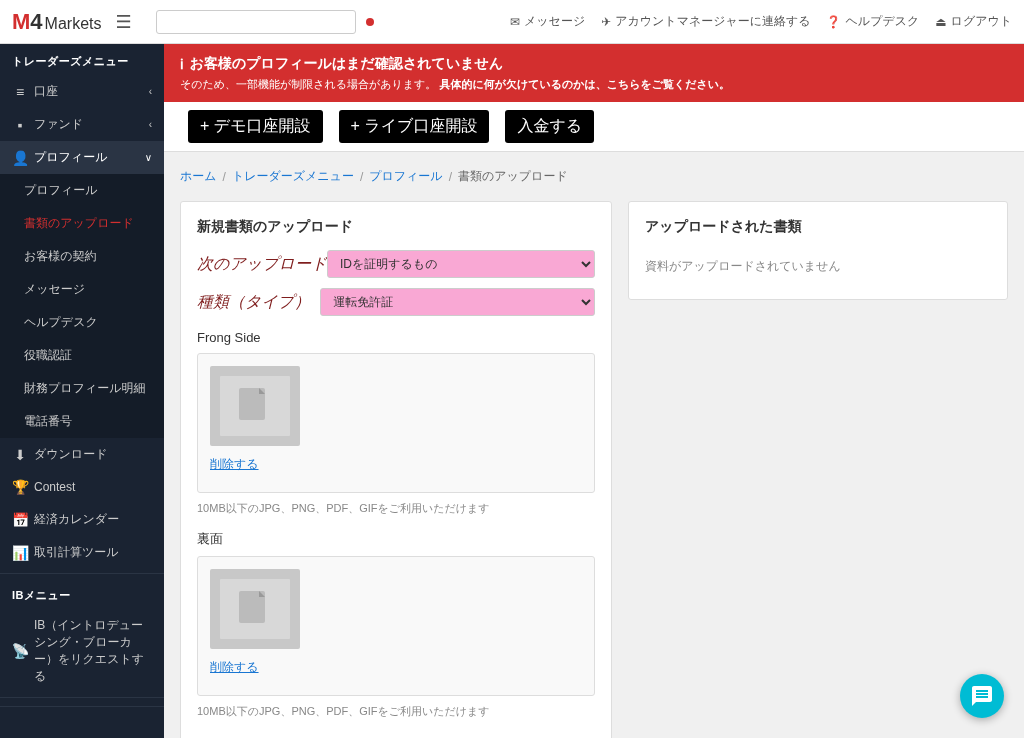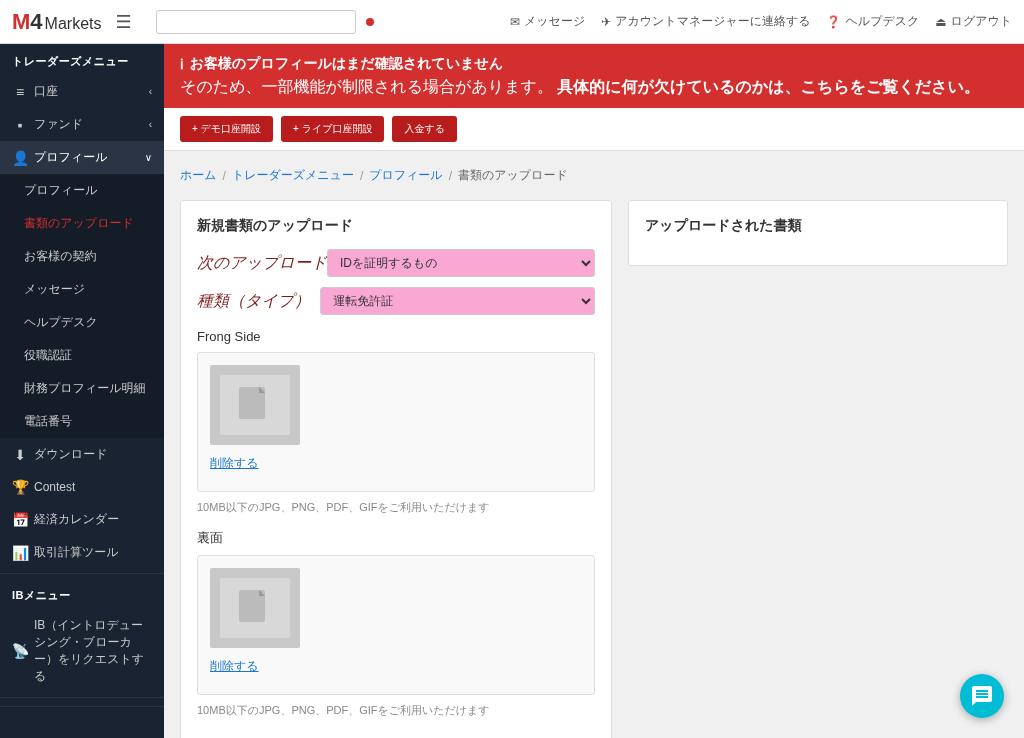--- a/index.html
+++ b/index.html
@@ -29,26 +29,26 @@
     .sidebar-submenu .sidebar-item { padding-left: 24px; font-size: 12px; }
     .sidebar-submenu .sidebar-item.highlighted { color: #d32f2f; }
     .sidebar-divider { height: 1px; background: #2a3444; margin: 4px 0; }
 
     
     .main { flex: 1; overflow-y: auto; background: #f0f0f0; }
 
     
     .alert-banner { background: #d32f2f; color: #fff; padding: 10px 16px; display: flex; flex-direction: column; gap: 4px; }
     .alert-banner .alert-title { font-size: 14px; font-weight: bold; display: flex; align-items: center; gap: 6px; }
-    .alert-banner .alert-body { font-size: 16px; }
+    .alert-banner .alert-body { font-size: 11px; }
     .alert-banner a { color: #fff; font-weight: bold; }
 
     
     .toolbar { background: #fff; padding: 8px 16px; display: flex; align-items: center; gap: 8px; border-bottom: 1px solid #ddd; }
-    .btn-dark { background: #b91c1c; color: #fff; border: none; padding: 6px 12px; border-radius: 3px; font-size: 10px; cursor: pointer; display: flex; align-items: center; gap: 4px; }
+    .btn-dark { background: #000000; color: #fff; border: none; padding: 6px 12px; border-radius: 3px; font-size: 16px; cursor: pointer; display: flex; align-items: center; gap: 4px; margin-left: 8px; }
 
     
     .content { padding: 16px; }
 
     
     .breadcrumb { font-size: 12px; color: #666; margin-bottom: 16px; display: flex; align-items: center; gap: 6px; }
     .breadcrumb a { color: #1976d2; text-decoration: none; cursor: pointer; }
     .breadcrumb .sep { color: #999; }
 
     
@@ -276,20 +276,21 @@
             </div>
             <div class="upload-hint">10MB以下のJPG、PNG、PDF、GIFをご利用いただけます</div>
 
             <button class="btn-upload">アップロード</button>
           </div>
         </div>
 
         <div class="col-right">
           <div class="card">
             <div class="card-title">アップロードされた書類</div>
+            <div class="no-doc">資料がアップロードされていません</div>
           </div>
         </div>
 
       </div>
     </div>
 
   </div>
 </div>
 
 <div class="chat-bubble">

